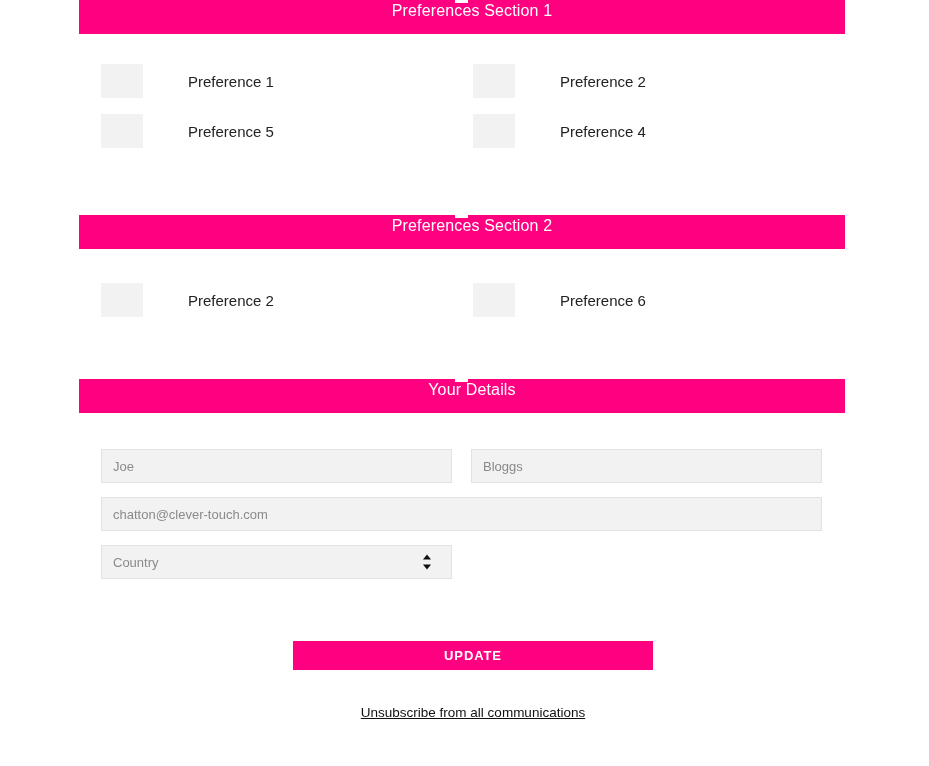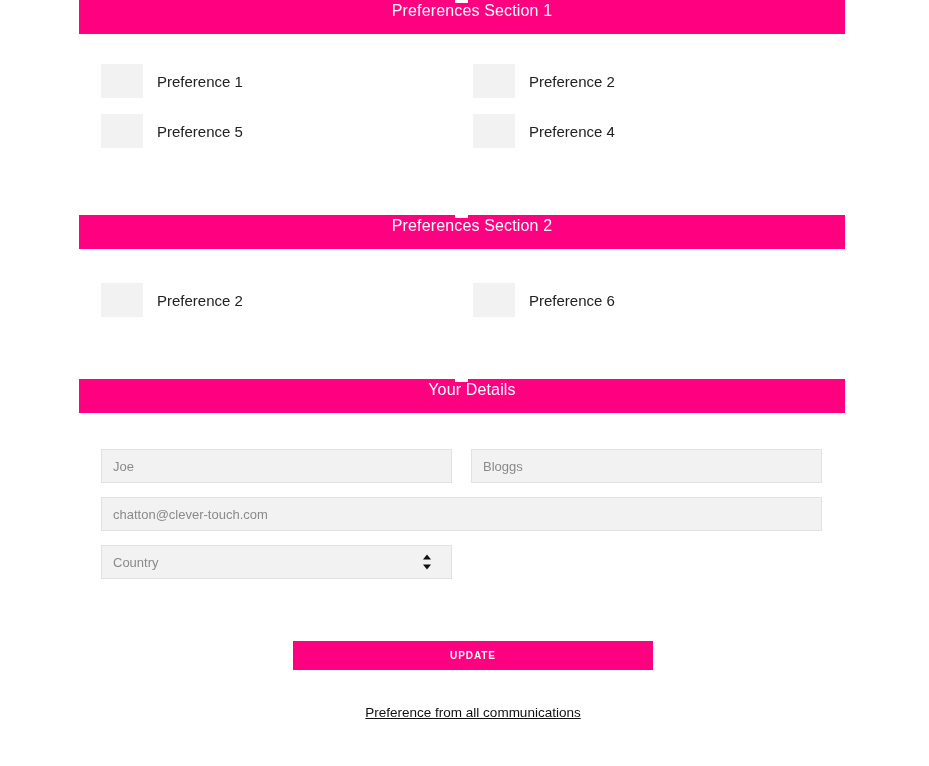--- a/index.html
+++ b/index.html
@@ -68,21 +68,21 @@
     height: 34px;
     background: #f2f2f2;
     flex: 0 0 auto;
     cursor: pointer;
     border: none;
     padding: 0;
     margin: 0;
     display: block;
   }
   .pref-label {
-    margin-left: 14px;
+    margin-left: 45px;
     font-size: 15px;
     color: #222222;
     white-space: nowrap;
   }
 
   
   .gap-after-s1 { height: 59px; }
   .gap-after-s2 { height: 54px; }
   .gap-after-details { height: 36px; }
 
@@ -169,21 +169,21 @@
     justify-content: center;
     padding-top: 48px;
   }
   .update-btn {
     width: 360px;
     height: 29px;
     background: #ff0080;
     border: none;
     color: #ffffff;
     font-family: "Liberation Sans", sans-serif;
-    font-size: 10px;
+    font-size: 13px;
     font-weight: bold;
     letter-spacing: 0.9px;
     cursor: pointer;
     display: flex;
     align-items: center;
     justify-content: center;
     padding: 8px;
   }
 
   
@@ -289,18 +289,18 @@
           <span class="dn"></span>
         </span>
       </div>
     </div>
 
     <div class="btn-row">
       <button class="update-btn" type="button">UPDATE</button>
     </div>
 
     <div class="unsub-row">
-      <a class="unsub-link" href="#">Preference from all communications</a>
+      <a class="unsub-link" href="#">Unsubscribe from all communications</a>
     </div>
 
   </div>
 
 </div>
 
 </body></html>

